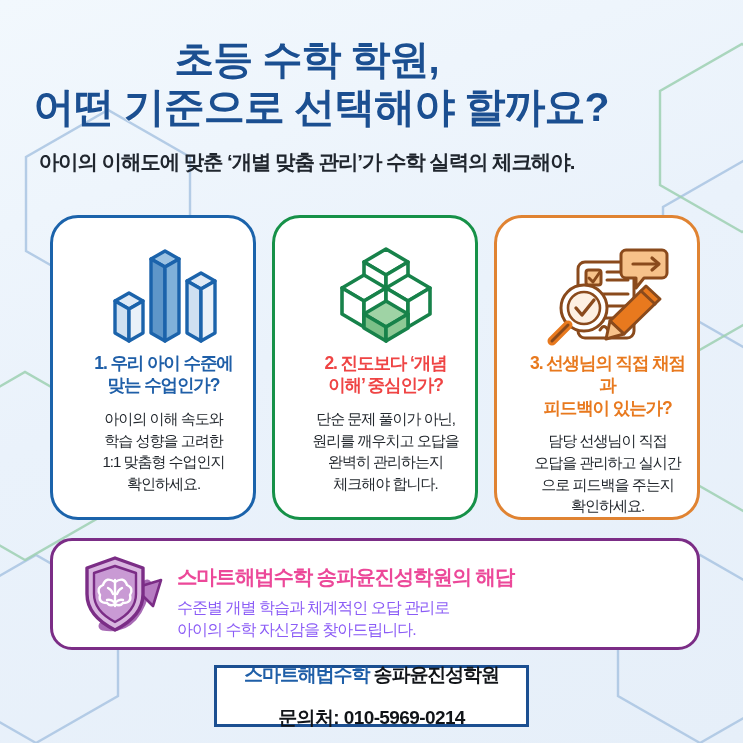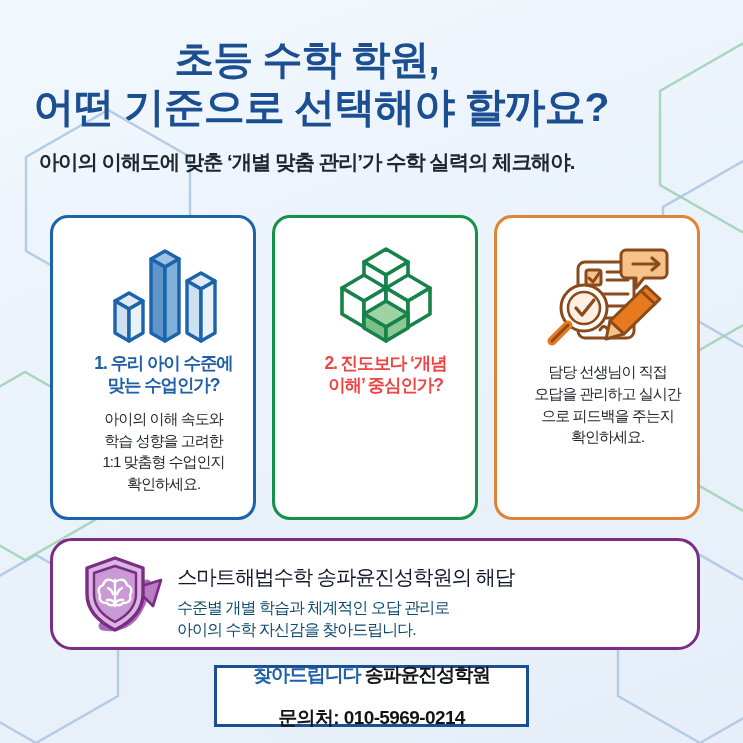--- a/index.html
+++ b/index.html
@@ -53,21 +53,21 @@
   .cards {
     position:absolute;
     top:215px; left:50px;
     width:650px; height:305px;
     display:flex;
     justify-content:space-between;
   }
   .card {
     width:206px; height:305px;
     background:#ffffff;
-    border-radius:18px;
+    border-radius:28px;
     border:3px solid #1b63ab;
     display:flex;
     flex-direction:column;
     align-items:center;
     padding-top:22px;
     padding-left:21px;
   }
   .card.green  { border-color:#169148; }
   .card.orange { border-color:#e08332; }
 
@@ -108,27 +108,27 @@
     background:#ffffff;
     border:3px solid #7b2d86;
     border-radius:22px;
     display:flex;
     align-items:center;
     padding-left:22px;
   }
   .answer-icon { width:92px; flex:0 0 92px; display:flex; align-items:center; justify-content:center; }
   .answer-text { margin-left:10px; }
   .answer-title {
-    font-size:20.5px; font-weight:normal;
-    color:#0f172a; letter-spacing:-1.2px;margin-top:16px;
+    font-size:20.5px; font-weight:bold;
+    color:#ec4899; letter-spacing:-1.2px;margin-top:16px;
   }
   .answer-sub {
     margin-top:6px;
     font-size:16px; line-height:1.38;
-    letter-spacing:-1px; color:#0c4a6e;
+    letter-spacing:-1px; color:#8b5cf6;
   }
 
   
   .footer {
     position:absolute;
     top:665px; left:214px;
     width:315px; height:62px;
     background:#ffffff;
     border:3px solid #1b4f91;
     display:flex; flex-direction:column;
@@ -210,20 +210,21 @@
             <polygon points="52,45 52,71 74,84 74,58"></polygon>
             <polygon points="74,58 74,84 96,71 96,45"></polygon>
 
             <polygon points="52,58 74,71 52,84 30,71" fill="#9fd3a5"></polygon>
             <polygon points="30,71 30,85 52,98 52,84" fill="#7cc088"></polygon>
             <polygon points="52,84 52,98 74,85 74,71" fill="#8dc995"></polygon>
           </g>
         </svg>
       </div>
       <div class="card-title">2. 진도보다 ‘개념<br>이해’ 중심인가?</div>
+      <div class="card-body">단순 문제 풀이가 아닌,<br>원리를 깨우치고 오답을<br>완벽히 관리하는지<br>체크해야 합니다.</div>
     </div>
 
     <div class="card orange">
       <div class="card-icon">
         <svg width="128" height="106" viewBox="0 0 128 106">
           <g stroke="#8a4a1c" stroke-width="3" stroke-linejoin="round" stroke-linecap="round">
 
             <rect x="34" y="20" width="56" height="76" rx="7" fill="#ffffff"></rect>
 
             <rect x="42" y="28" width="15" height="15" rx="2.5" fill="#f7c28a"></rect>
@@ -246,20 +247,21 @@
             <line x1="97" y1="49" x2="111" y2="62"></line>
 
             <circle cx="40" cy="66" r="23" fill="#ffffff"></circle>
             <circle cx="40" cy="66" r="16" fill="#fdf0e2" stroke-width="2.6"></circle>
             <polyline points="32,66 38,73 50,58" fill="none" stroke-width="3.4"></polyline>
             <line x1="24" y1="83" x2="8" y2="99" stroke="#e8791e" stroke-width="9"></line>
             <line x1="24" y1="83" x2="8" y2="99" stroke="#8a4a1c" stroke-width="3"></line>
           </g>
         </svg>
       </div>
+      <div class="card-title">3. 선생님의 직접 채점과<br>피드백이 있는가?</div>
       <div class="card-body">담당 선생님이 직접<br>오답을 관리하고 실시간<br>으로 피드백을 주는지<br>확인하세요.</div>
     </div>
   </div>
 
   <div class="answer">
     <div class="answer-icon">
       <svg width="88" height="88" viewBox="0 0 88 88">
 
         <path d="M 26 76 q 34 6 44 -42" fill="none" stroke="#a86bb5" stroke-width="9" stroke-linecap="round"></path>
         <polygon points="58,38 84,30 76,56" fill="#b77cc2" stroke="#7b2d86" stroke-width="2.6" stroke-linejoin="round"></polygon>
@@ -279,19 +281,19 @@
       </svg>
     </div>
     <div class="answer-text">
       <div class="answer-title">스마트해법수학 송파윤진성학원의 해답</div>
       <div class="answer-sub">수준별 개별 학습과 체계적인 오답 관리로<br>아이의 수학 자신감을 찾아드립니다.</div>
     </div>
   </div>
 
   <div class="footer">
     <div class="footer-line1">
-      <span class="footer-brand">찾아드립니다</span>
+      <span class="footer-brand">스마트해법수학</span>
       <span class="footer-academy">송파윤진성학원</span>
     </div>
     <div class="footer-line2">문의처: 010-5969-0214</div>
   </div>
 
 </div>
 
 </body></html>

